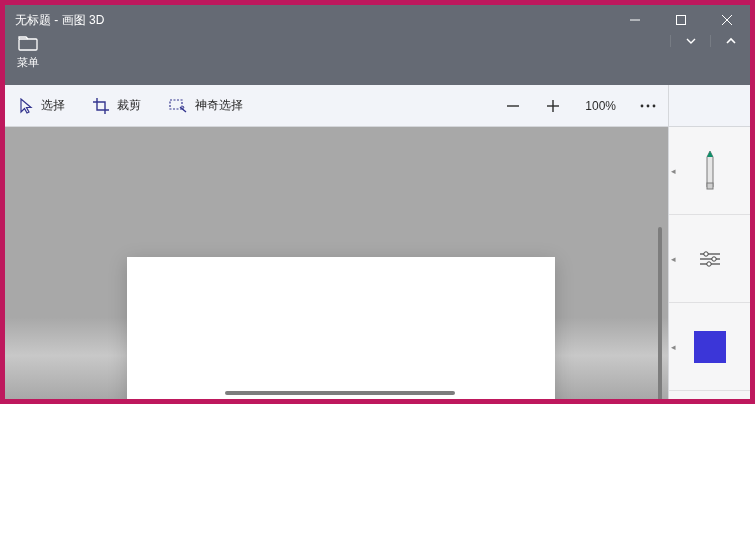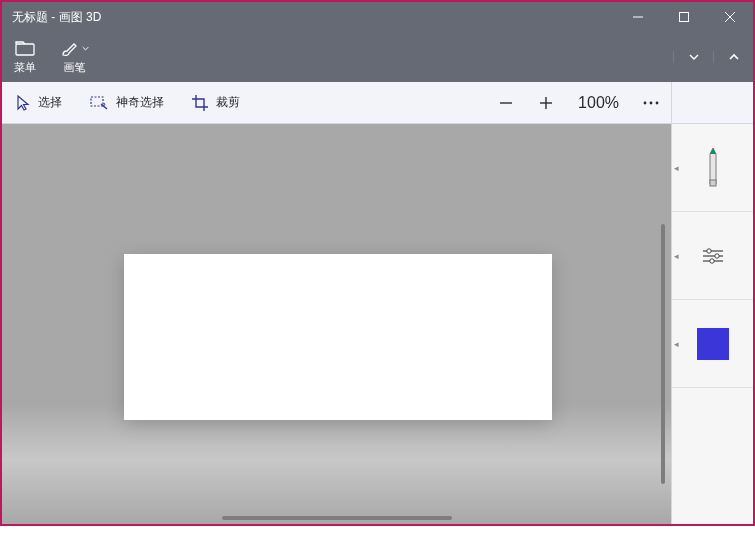--- a/index.html
+++ b/index.html
@@ -1,38 +1,38 @@
 <!DOCTYPE html>
 <html><head>
 <meta charset="utf-8">
 <style>
   * { box-sizing: border-box; margin: 0; padding: 0; font-family: "Segoe UI", "Microsoft YaHei", sans-serif; }
   html, body { width: 755px; height: 534px; overflow: hidden; }
-  .window { width: 755px; height: 526px; display: flex; flex-direction: column; background: #a9a9a9; border: 2px solid #be185d; }
+  .window { width: 755px; height: 404px; display: flex; flex-direction: column; background: #a9a9a9; border: 5px solid #be185d; }
 
   
   .titlebar { height: 30px; background: #656a74; display: flex; align-items: center; color: #fff; }
   .titlebar .title { flex: 1; padding-left: 10px; font-size: 12px; }
   .titlebar .win-controls { display: flex; height: 100%; }
   .titlebar .win-btn { width: 46px; display: flex; align-items: center; justify-content: center; color: #fff; font-size: 12px; }
 
   
-  .commandbar { height: 50px; background: #656a74; display: flex; align-items: center; color: #fff; }
+  .commandbar { height: 50px; background: #656a74; display: flex; align-items: flex-start; color: #fff; }
   .cmd-item { display: flex; flex-direction: column; align-items: center; justify-content: center; padding: 0 12px; font-size: 11px; gap: 2px; }
   .cmd-item .ic { height: 18px; display: flex; align-items: center; justify-content: center; }
   .cmd-right { margin-left: auto; display: flex; }
   .cmd-disabled { opacity: 0.55; }
   .chev-small { width: 7px; height: 7px; }
 
   
   .toolbar { height: 42px; background: #f2f4f9; display: flex; align-items: center; color: #2b2b2b; border-bottom: 1px solid #d5d7db;}
   .tb-btn { display: flex; align-items: center; gap: 8px; padding: 0 14px; height: 100%; font-size: 12px; }
   .tb-sep { flex: 1; }
   .tb-iconbox { width: 40px; height: 100%; display: flex; align-items: center; justify-content: center; font-size: 16px; }
-  .tb-zoom { padding: 0 12px; font-size: 16px; }
+  .tb-zoom { padding: 0 12px; font-size: 12px; }
   .tb-more { width: 40px; display:flex; align-items:center; justify-content:center; }
 
   
   .workarea { flex: 1; display: flex; position: relative; }
   .canvas-zone { flex: 1; position: relative; background: linear-gradient(to bottom, #a8a8a8 0%, #a8a8a8 70%, #c8c8c8 84%, #a8a8a8 100%); overflow: hidden; }
   .canvas-sheet { position: absolute; left: 122px; top: 130px; width: 428px; height: 166px; background: #ffffff; box-shadow: 0 4px 18px rgba(0,0,0,0.18); }
   .vscroll { position: absolute; right: 6px; top: 100px; width: 4px; height: 260px; background: #7d7d7d; border-radius: 2px; }
   .hscroll { position: absolute; left: 220px; bottom: 4px; width: 230px; height: 4px; background: #7d7d7d; border-radius: 2px; }
 
   
@@ -79,31 +79,20 @@
   <div class="commandbar">
     <div class="cmd-item">
       <span class="ic">
         <svg width="20" height="16">
             <rect x="1" y="3" width="18" height="11" rx="1" fill="none" stroke="#fff" stroke-width="1.3"></rect>
             <path d="M1 3 L1 1 L8 1 L10 3" fill="none" stroke="#fff" stroke-width="1.3"></path>
           </svg>
       </span>
       <span>菜单</span>
     </div>
-    <div class="cmd-item">
-      <span class="ic" style="display:flex;align-items:center;gap:4px;">
-        <svg width="18" height="18">
-            <path d="M3 15 C3 12 5 11 7 11 L14 4 L16 6 L9 13 C9 15 6 16 3 15 Z" fill="none" stroke="#fff" stroke-width="1.3"></path>
-          </svg>
-        <svg class="chev-small" viewBox="0 0 10 10">
-            <path d="M1 3 L5 7 L9 3" fill="none" stroke="#fff" stroke-width="1.4"></path>
-          </svg>
-      </span>
-      <span>画笔</span>
-    </div>
 
     <div class="cmd-right">
       <div class="expandcell small">
         <svg width="10" height="10">
             <path d="M1 3 L5 7 L9 3" fill="none" stroke="#fff" stroke-width="1.4"></path>
           </svg>
       </div>
       <div class="expandcell small">
         <svg width="12" height="12">
             <path d="M2 8 L6 4 L10 8" fill="none" stroke="#fff" stroke-width="1.6"></path>
@@ -113,32 +102,32 @@
   </div>
 
   <div class="toolbar">
     <div class="tb-btn">
       <svg width="14" height="16">
           <path d="M2 1 L2 14 L5.5 10.5 L8 15 L10 14 L7.5 9.5 L12 9.5 Z" fill="none" stroke="#33348e" stroke-width="1.2"></path>
         </svg>
       <span>选择</span>
     </div>
     <div class="tb-btn">
+      <svg width="16" height="16">
+          <path d="M4 0 L4 12 L16 12 M0 4 L12 4 L12 16" fill="none" stroke="#33348e" stroke-width="1.4"></path>
+        </svg>
+      <span>裁剪</span>
+    </div>
+    <div class="tb-btn">
       <svg width="18" height="14">
           <rect x="1" y="1" width="12" height="9" fill="none" stroke="#33348e" stroke-width="1.2" stroke-dasharray="2 1.5"></rect>
           <path d="M11 8 L17 13" stroke="#33348e" stroke-width="1.4"></path>
           <path d="M14 7 L15 9 M13 10 L15 10" stroke="#33348e" stroke-width="1"></path>
         </svg>
       <span>神奇选择</span>
-    </div>
-    <div class="tb-btn">
-      <svg width="16" height="16">
-          <path d="M4 0 L4 12 L16 12 M0 4 L12 4 L12 16" fill="none" stroke="#33348e" stroke-width="1.4"></path>
-        </svg>
-      <span>裁剪</span>
     </div>
 
     <div class="tb-sep"></div>
 
 
     <div class="tb-iconbox">
       <svg width="14" height="14">
           <line x1="1" y1="7" x2="13" y2="7" stroke="#2b2b2b" stroke-width="1.4"></line>
         </svg>
     </div>

